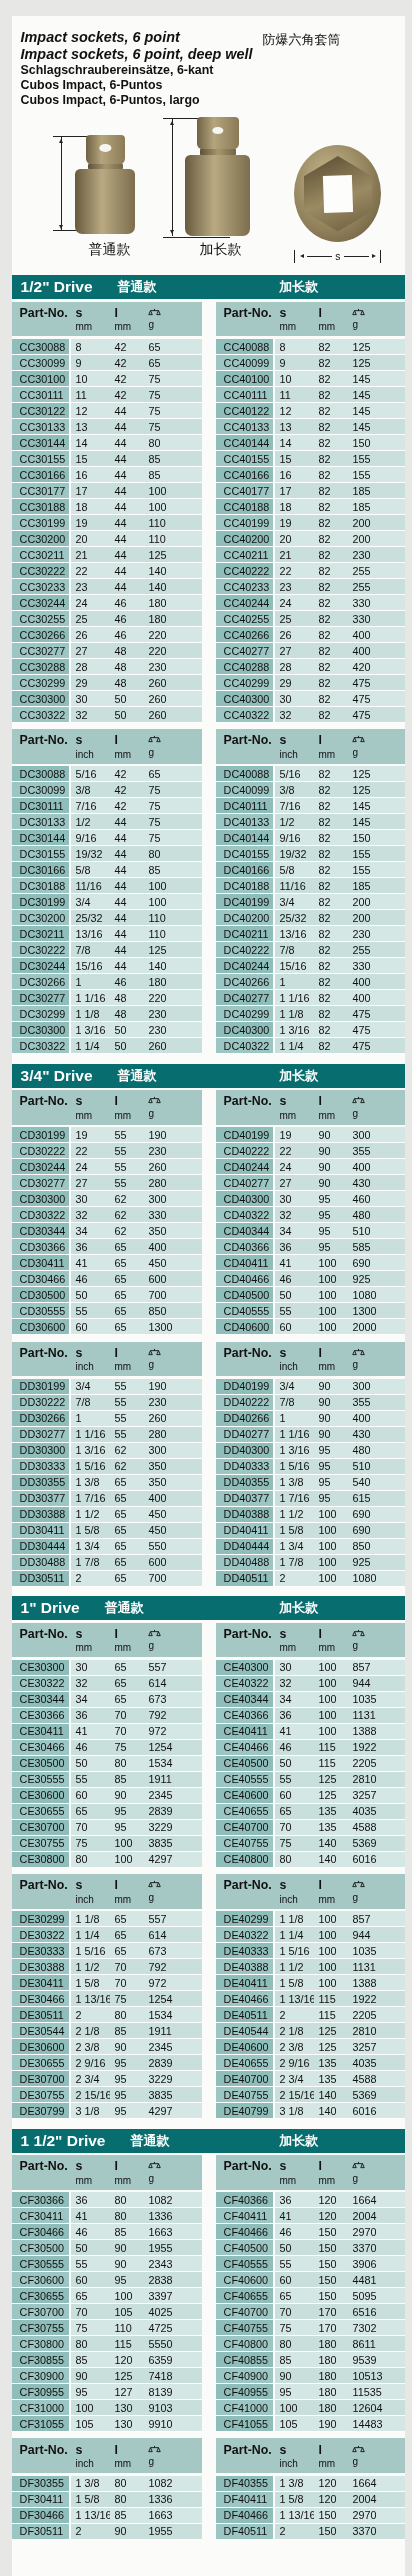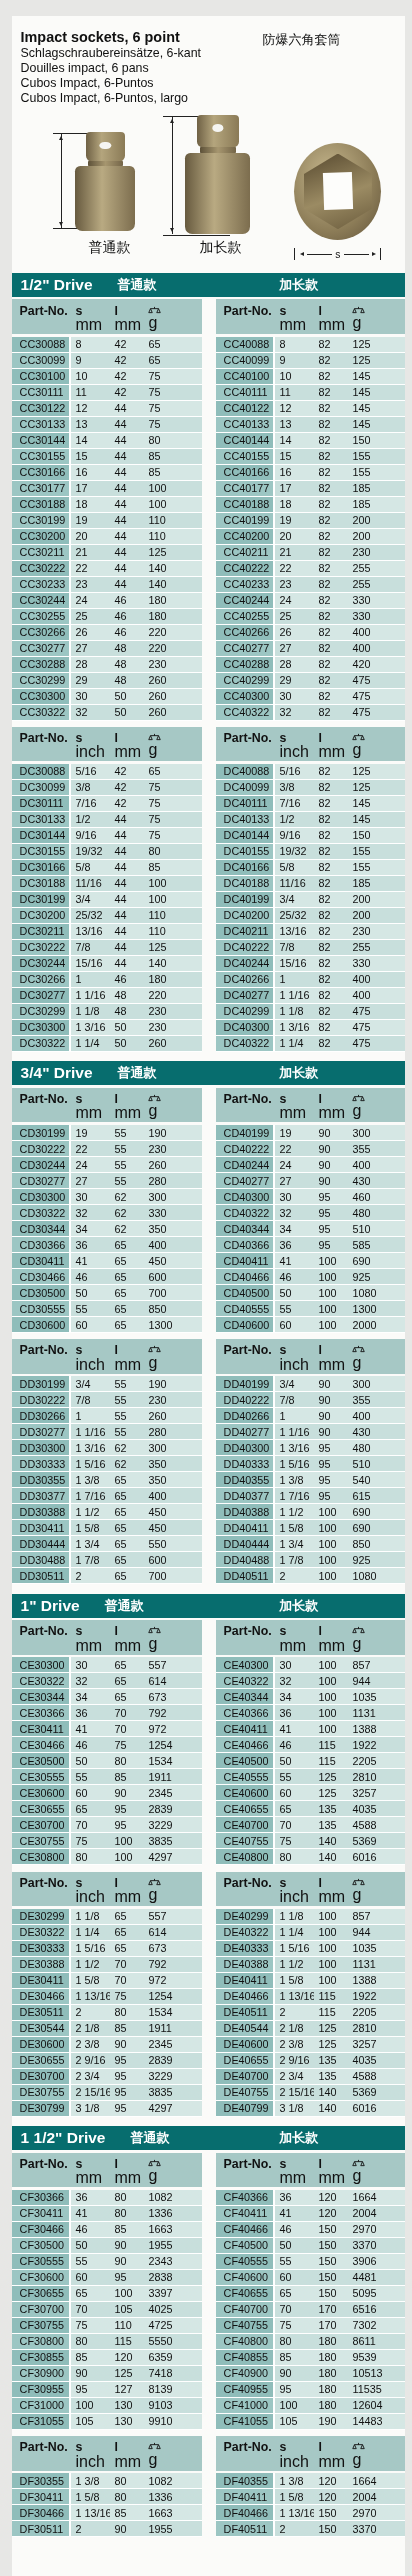--- a/index.html
+++ b/index.html
@@ -1,21 +1,21 @@
 <!DOCTYPE html>
 <html style="font-size:8.2px"><head>
 <meta charset="utf-8">
 <style>
   html,body{margin:0;padding:0;background:#e7e7e5;}
   body{width:412px;font-family:"Liberation Sans", sans-serif;color:#111;}
   .page{margin:15.5px 7.2px 0 12.4px;background:#fbfbf9;min-height:3328px;box-sizing:border-box;padding:13.4px 0 0 0;position:relative;}
   
   .hdr{position:relative;padding:0 0 0 8.2px;}
-  .hdr .t1{font-size:14.4px;font-weight:bold;line-height:1.2;}
-  .hdr .t2{font-size:12.4px;font-weight:normal;line-height:1.2;}
+  .hdr .t1{font-size:14.4px;font-weight:bold;line-height:1.2;font-style:italic;}
+  .hdr .t2{font-size:12.4px;font-weight:bold;line-height:1.2;}
   .hdr .cn{position:absolute;left:250px;top:2.1px;font-size:13px;font-weight:normal;}
   
   .diagram{position:relative;height:160px;margin-top:7.2px;}
   .sock{position:absolute;}
   .s-top{margin:0 auto;background:linear-gradient(90deg,#6f6145,#b4a57d 40%,#8a7a56);border-radius:4.1px 4.1px 5.2px 5.2px;position:relative;}
   .s-hole{position:absolute;width:11.3px;height:7.7px;border-radius:50%;background:#f5f5f2;top:9.3px;left:50%;transform:translateX(-50%);}
   .s-neck{margin:-1px auto 0;background:linear-gradient(90deg,#5d5138,#a6966f,#746548);border-radius:2.1px;}
   .s-body{margin-top:-1px;background:linear-gradient(90deg,#675a3f,#b9aa82 45%,#7c6d4e);border-radius:5.2px 5.2px 7.2px 7.2px;}
   .sock1{left:63px;top:19.6px;width:60px;}
   .sock1 .s-top{width:66%;height:29px;}
@@ -51,37 +51,37 @@
   .band .lng{position:absolute;left:68%;}
   .section{margin-top:9.3px;}
   .section:first-child{margin-top:0;}
   .group{display:flex;gap:14px;margin-bottom:6.2px;}
   .ptable{flex:0 0 190px;}
   .ptable + .ptable{flex:1 1 auto;}
   .thead{display:grid;grid-template-columns:59px 39px 34px 1fr;background:#a6c8c5;padding:4.1px 0 2.6px 0;margin-bottom:2.6px;}
   .thead .hcell{padding-left:4.1px;}
   .thead .hcell:first-child{padding-left:7.2px;}
   .thead .h1{font-size:12.4px;font-weight:bold;height:15.5px;line-height:15.5px;}
-  .thead .h2{font-size:16px;height:12.4px;line-height:12.4px;}
+  .thead .h2{font-size:10px;height:12.4px;line-height:12.4px;}
   .scale-icon{margin-top:2.1px;display:block;}
   .prow{display:grid;grid-template-columns:59px 39px 34px 1fr;border-bottom:1px solid #fff;height:15px;align-items:stretch;}
   .pc{background:#8fbdba;display:flex;align-items:center;padding-left:7.2px;border-right:2.6px solid #fff;font-size:10.8px;white-space:nowrap;}
   .dc{background:#d5e7e4;display:flex;align-items:center;padding-left:4.1px;font-size:10.8px;white-space:nowrap;}
   .prow.alt .pc{background:#9cc6c3;}
   .prow.alt .dc{background:#c8dfdc;}
 </style>
 </head>
 <body>
 
 <div class="page">
 
   <div class="hdr">
     <div class="t1">Impact sockets, 6 point</div>
+    <div class="t1">Impact sockets, 6 point, deep well</div>
     <div class="t2">Schlagschraubereinsätze, 6-kant</div>
-    <div class="t2">Douilles impact, 6 pans</div>
     <div class="t2">Cubos Impact, 6-Puntos</div>
     <div class="t2">Cubos Impact, 6-Puntos, largo</div>
     <div class="cn">防爆六角套筒</div>
   </div>
 
   <div class="diagram">
     <div class="dim dim1"></div>
     <div class="tick" style="left:41px;top:20.6px;width:62px;"></div>
     <div class="tick" style="left:41px;top:115px;width:62px;"></div>
     <div class="sock sock1">

